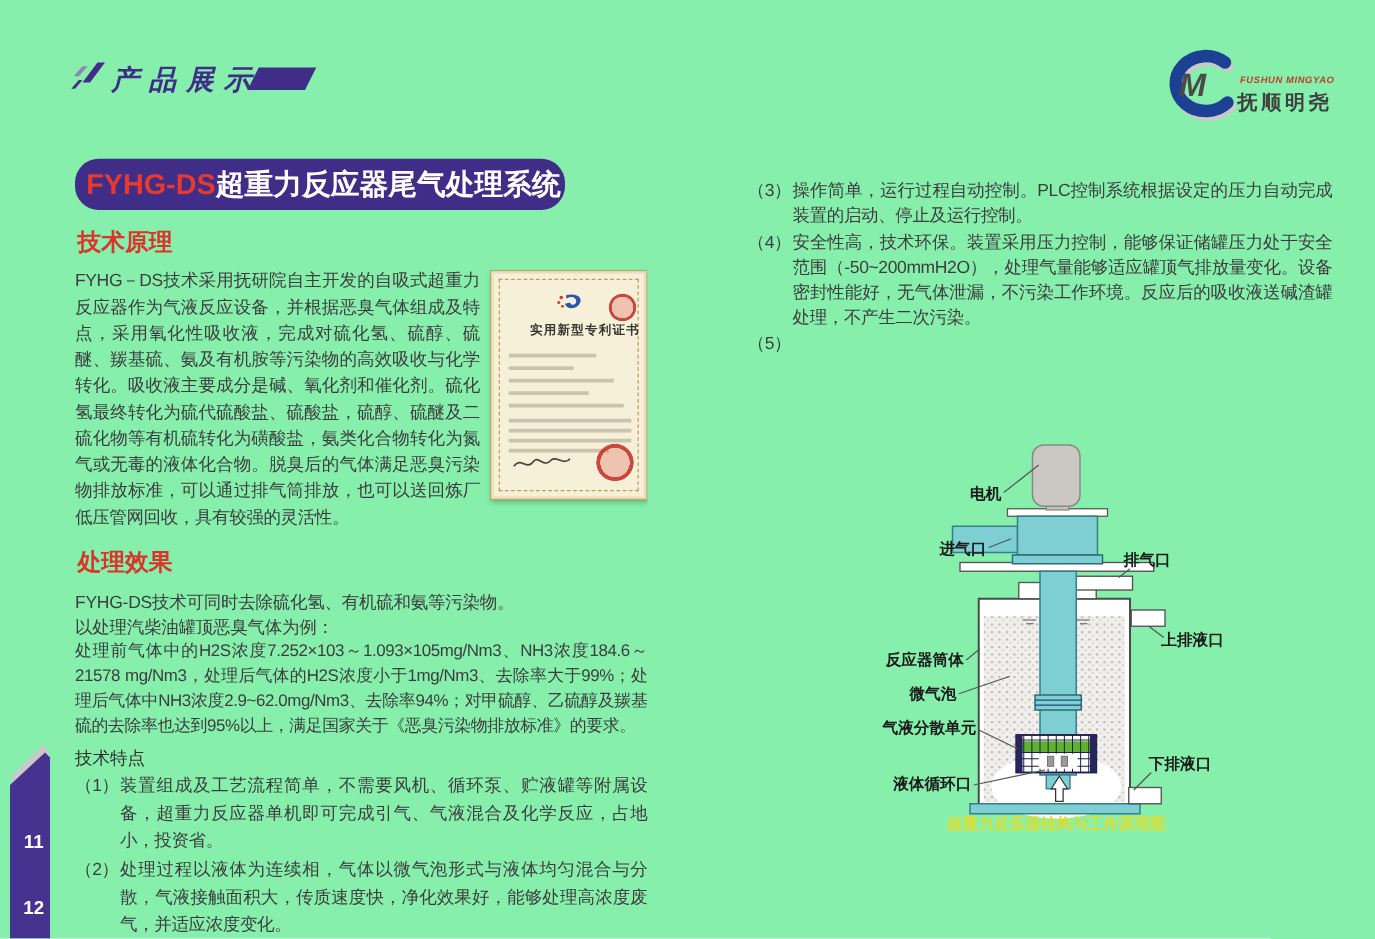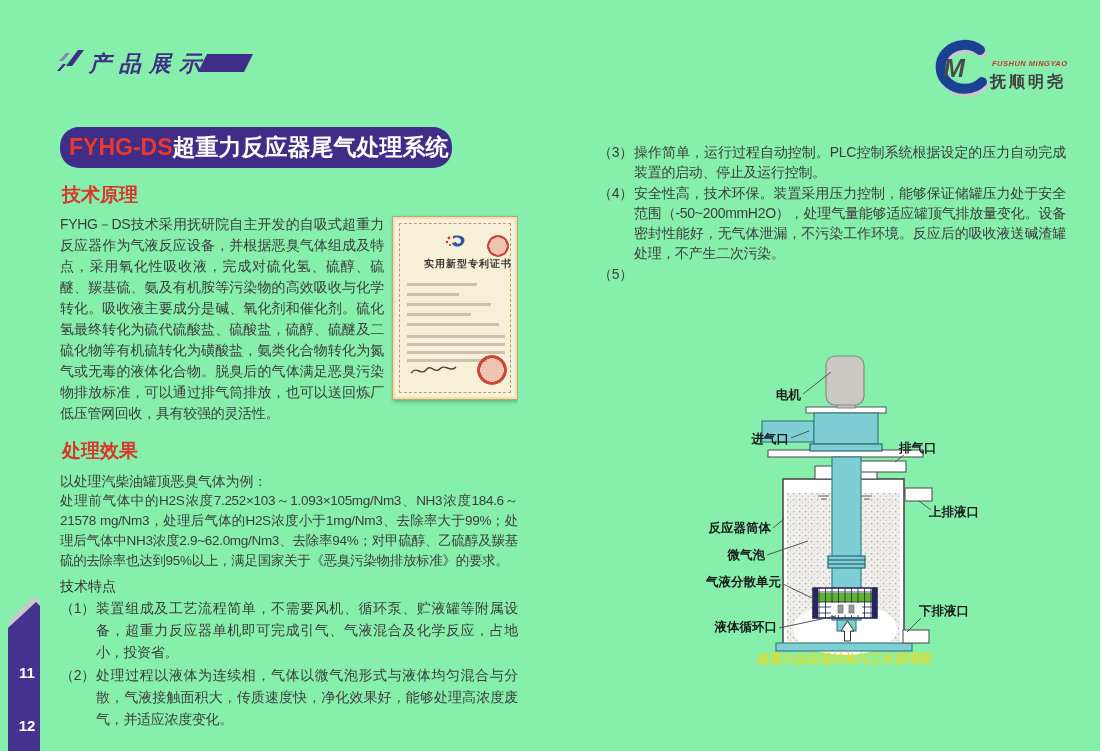--- a/index.html
+++ b/index.html
@@ -114,20 +114,21 @@
         <svg class="sig" viewBox="0 0 52 20">
           <path d="M4 12 C10 4 14 16 20 8 C24 3 28 14 34 7 C38 3 44 12 49 6" stroke="#4a443c" stroke-width="1.4" fill="none"></path>
         </svg>
       </div>
       <p class="body-txt" style="margin:0;">FYHG－DS技术采用抚研院自主开发的自吸式超重力反应器作为气液反应设备，并根据恶臭气体组成及特点，采用氧化性吸收液，完成对硫化氢、硫醇、硫醚、羰基硫、氨及有机胺等污染物的高效吸收与化学转化。吸收液主要成分是碱、氧化剂和催化剂。硫化氢最终转化为硫代硫酸盐、硫酸盐，硫醇、硫醚及二硫化物等有机硫转化为磺酸盐，氨类化合物转化为氮气或无毒的液体化合物。脱臭后的气体满足恶臭污染物排放标准，可以通过排气筒排放，也可以送回炼厂低压管网回收，具有较强的灵活性。</p>
     </div>
 
     <h2 class="sec">处理效果</h2>
 
     <div style="margin-top:9px;">
+      <div class="effect-line">FYHG-DS技术可同时去除硫化氢、有机硫和氨等污染物。</div>
       <div class="effect-line">以处理汽柴油罐顶恶臭气体为例：</div>
       <p class="effect-body">处理前气体中的H2S浓度7.252×103～1.093×105mg/Nm3、NH3浓度184.6～21578 mg/Nm3，处理后气体的H2S浓度小于1mg/Nm3、去除率大于99%；处理后气体中NH3浓度2.9~62.0mg/Nm3、去除率94%；对甲硫醇、乙硫醇及羰基硫的去除率也达到95%以上，满足国家关于《恶臭污染物排放标准》的要求。</p>
     </div>
 
     <div class="feat-title">技术特点</div>
 
     <div class="feat">
       <span class="num">（1）</span>
       <span>装置组成及工艺流程简单，不需要风机、循环泵、贮液罐等附属设备，超重力反应器单机即可完成引气、气液混合及化学反应，占地小，投资省。</span>
     </div>

